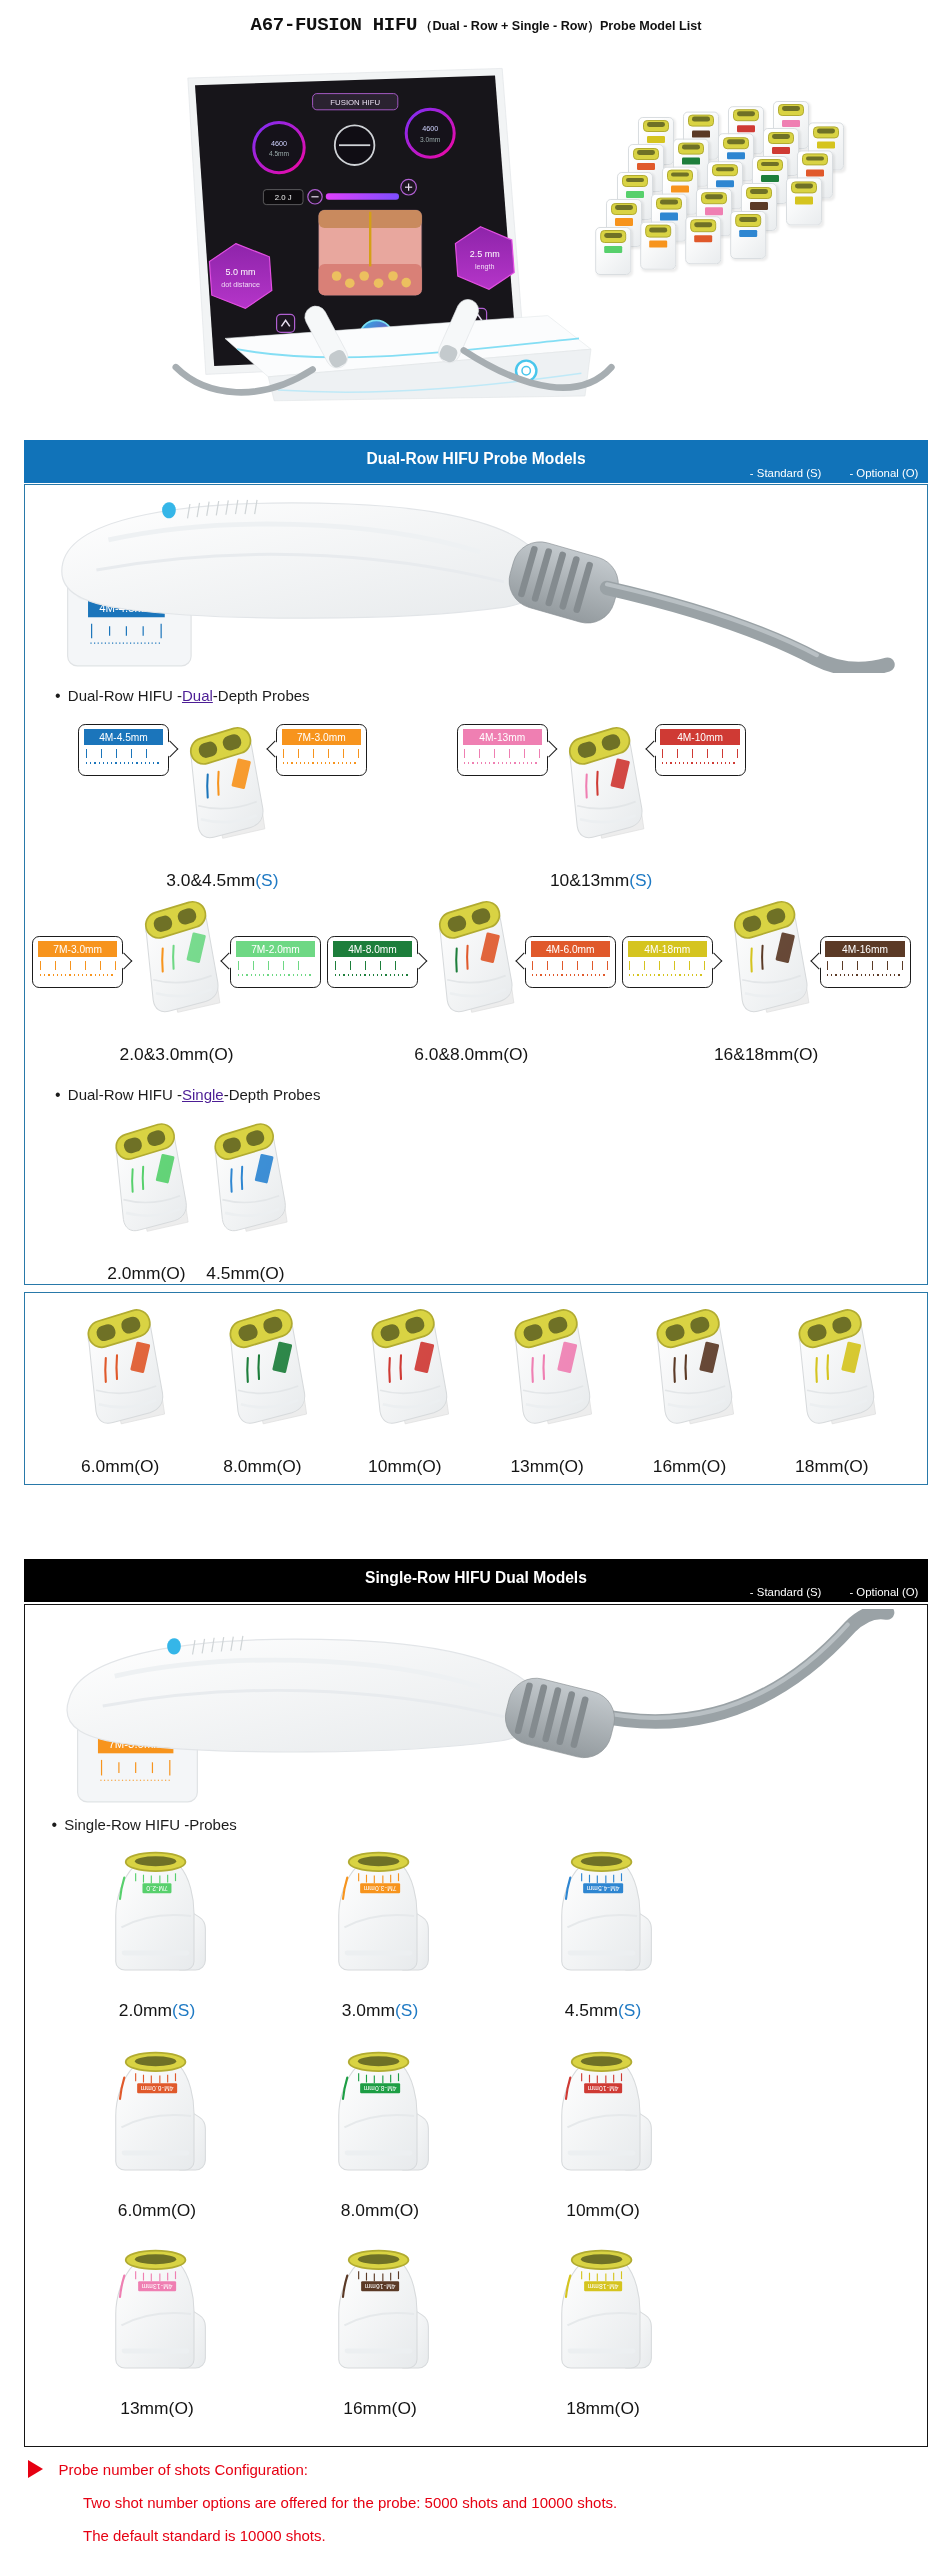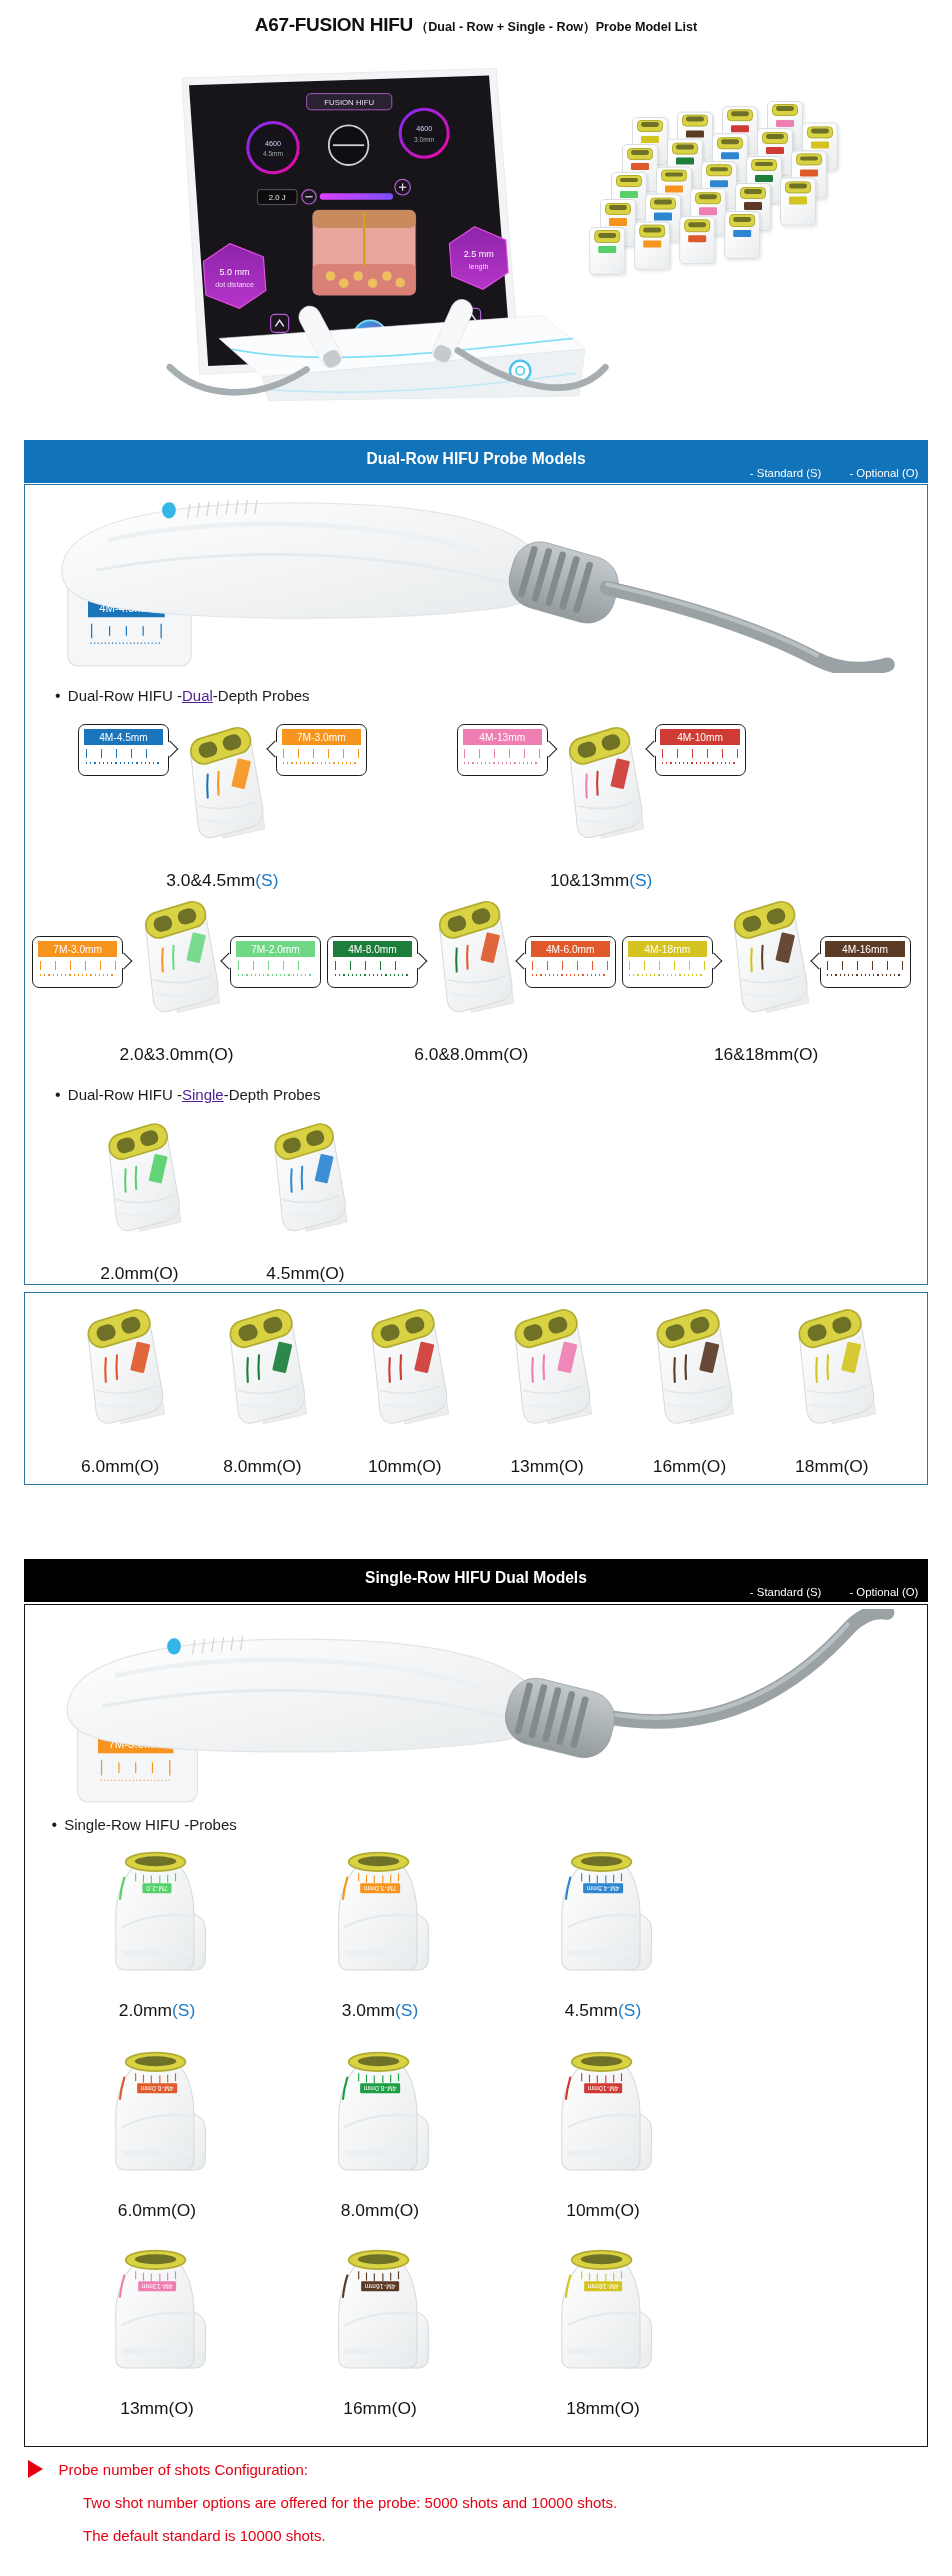--- a/index.html
+++ b/index.html
@@ -1,25 +1,25 @@
 <!DOCTYPE html>
 <html style="font-size:9.6px"><head>
 <meta charset="utf-8">
 <style>
   html,body{margin:0;padding:0;background:#fff;}
   #canvas{position:relative;width:952px;height:2576px;background:#ffffff;
           font-family:"Liberation Sans",sans-serif;color:#111;overflow:hidden;}
 
   
   .page-title{position:absolute;top:14.4px;left:0;right:0;text-align:center;white-space:nowrap;}
-  .t-main{font-size:19px;font-weight:bold;letter-spacing:-0.3px;}
+  .t-main{font-size:19px;font-weight:bold;letter-spacing:-0.3px;font-family:Liberation Mono, monospace;}
   .t-sub{font-size:12.6px;font-weight:bold;}
 
   
-  .hero{position:absolute;top:66px;left:129px;width:684px;height:345px;text-align:center;}
+  .hero{position:absolute;top:66px;left:135px;width:684px;height:345px;text-align:center;}
   .machine-svg{position:absolute;left:0;top:0;}
   .hero-array{position:absolute;left:465px;top:71px;width:228px;}
   .mini-row{display:flex;gap:9px;margin-top:-20.4px;position:relative;}
   .mini{width:34px;height:46px;border-radius:4.8px;position:relative;
         background:linear-gradient(135deg,#ffffff 20%,#e9ecee);border:0.6px solid #d9dde0;
         box-shadow:1.2px 1.8px 2.4px rgba(0,0,0,0.08);}
   .mini::before{content:'';position:absolute;left:3.6px;right:3.6px;top:2.4px;height:10.2px;border-radius:4.2px;
         background:#d9d343;border:0.6px solid #b1ab31;}
   .mini::after{content:'';position:absolute;left:7.8px;right:7.8px;top:4.8px;height:4.8px;border-radius:2.4px;background:#6f7126;}
   .mini .chip{position:absolute;left:50%;top:18px;transform:translateX(-50%);width:18px;height:7.2px;
@@ -47,21 +47,21 @@
   .heading .bullet{font-size:16px;margin-right:7.2px;}
   .heading .hl{color:#4c1d95;text-decoration:underline;}
   #heading-dd{top:202px;left:30px;}
   #heading-sd{top:601px;left:30px;}
   #heading-sr{top:211px;left:26.4px;}
 
   
   .probe-row{position:absolute;display:flex;}
   #row-dd1{top:239px;left:53px;gap:90px;}
   #row-dd2{top:413px;left:7.2px;gap:6px;}
-  #row-sd{top:635px;left:65px;gap:67px;}
+  #row-sd{top:635px;left:72px;}
   .box2-row{position:absolute;top:13.2px;left:0;right:0;display:flex;justify-content:space-around;padding:0 24px;}
   .sr-row{position:absolute;left:75px;display:flex;gap:109px;}
   #sr-row1{top:242px;} #sr-row2{top:442px;} #sr-row3{top:640px;}
 
   .probe-group{display:flex;flex-direction:column;align-items:center;}
   .tag-row{display:flex;align-items:flex-start;gap:2.4px;}
   .mid .tag{margin-top:38px;}
 
   .probe-svg{display:block;}
   .svg-dd{width:102px;height:126px;}

